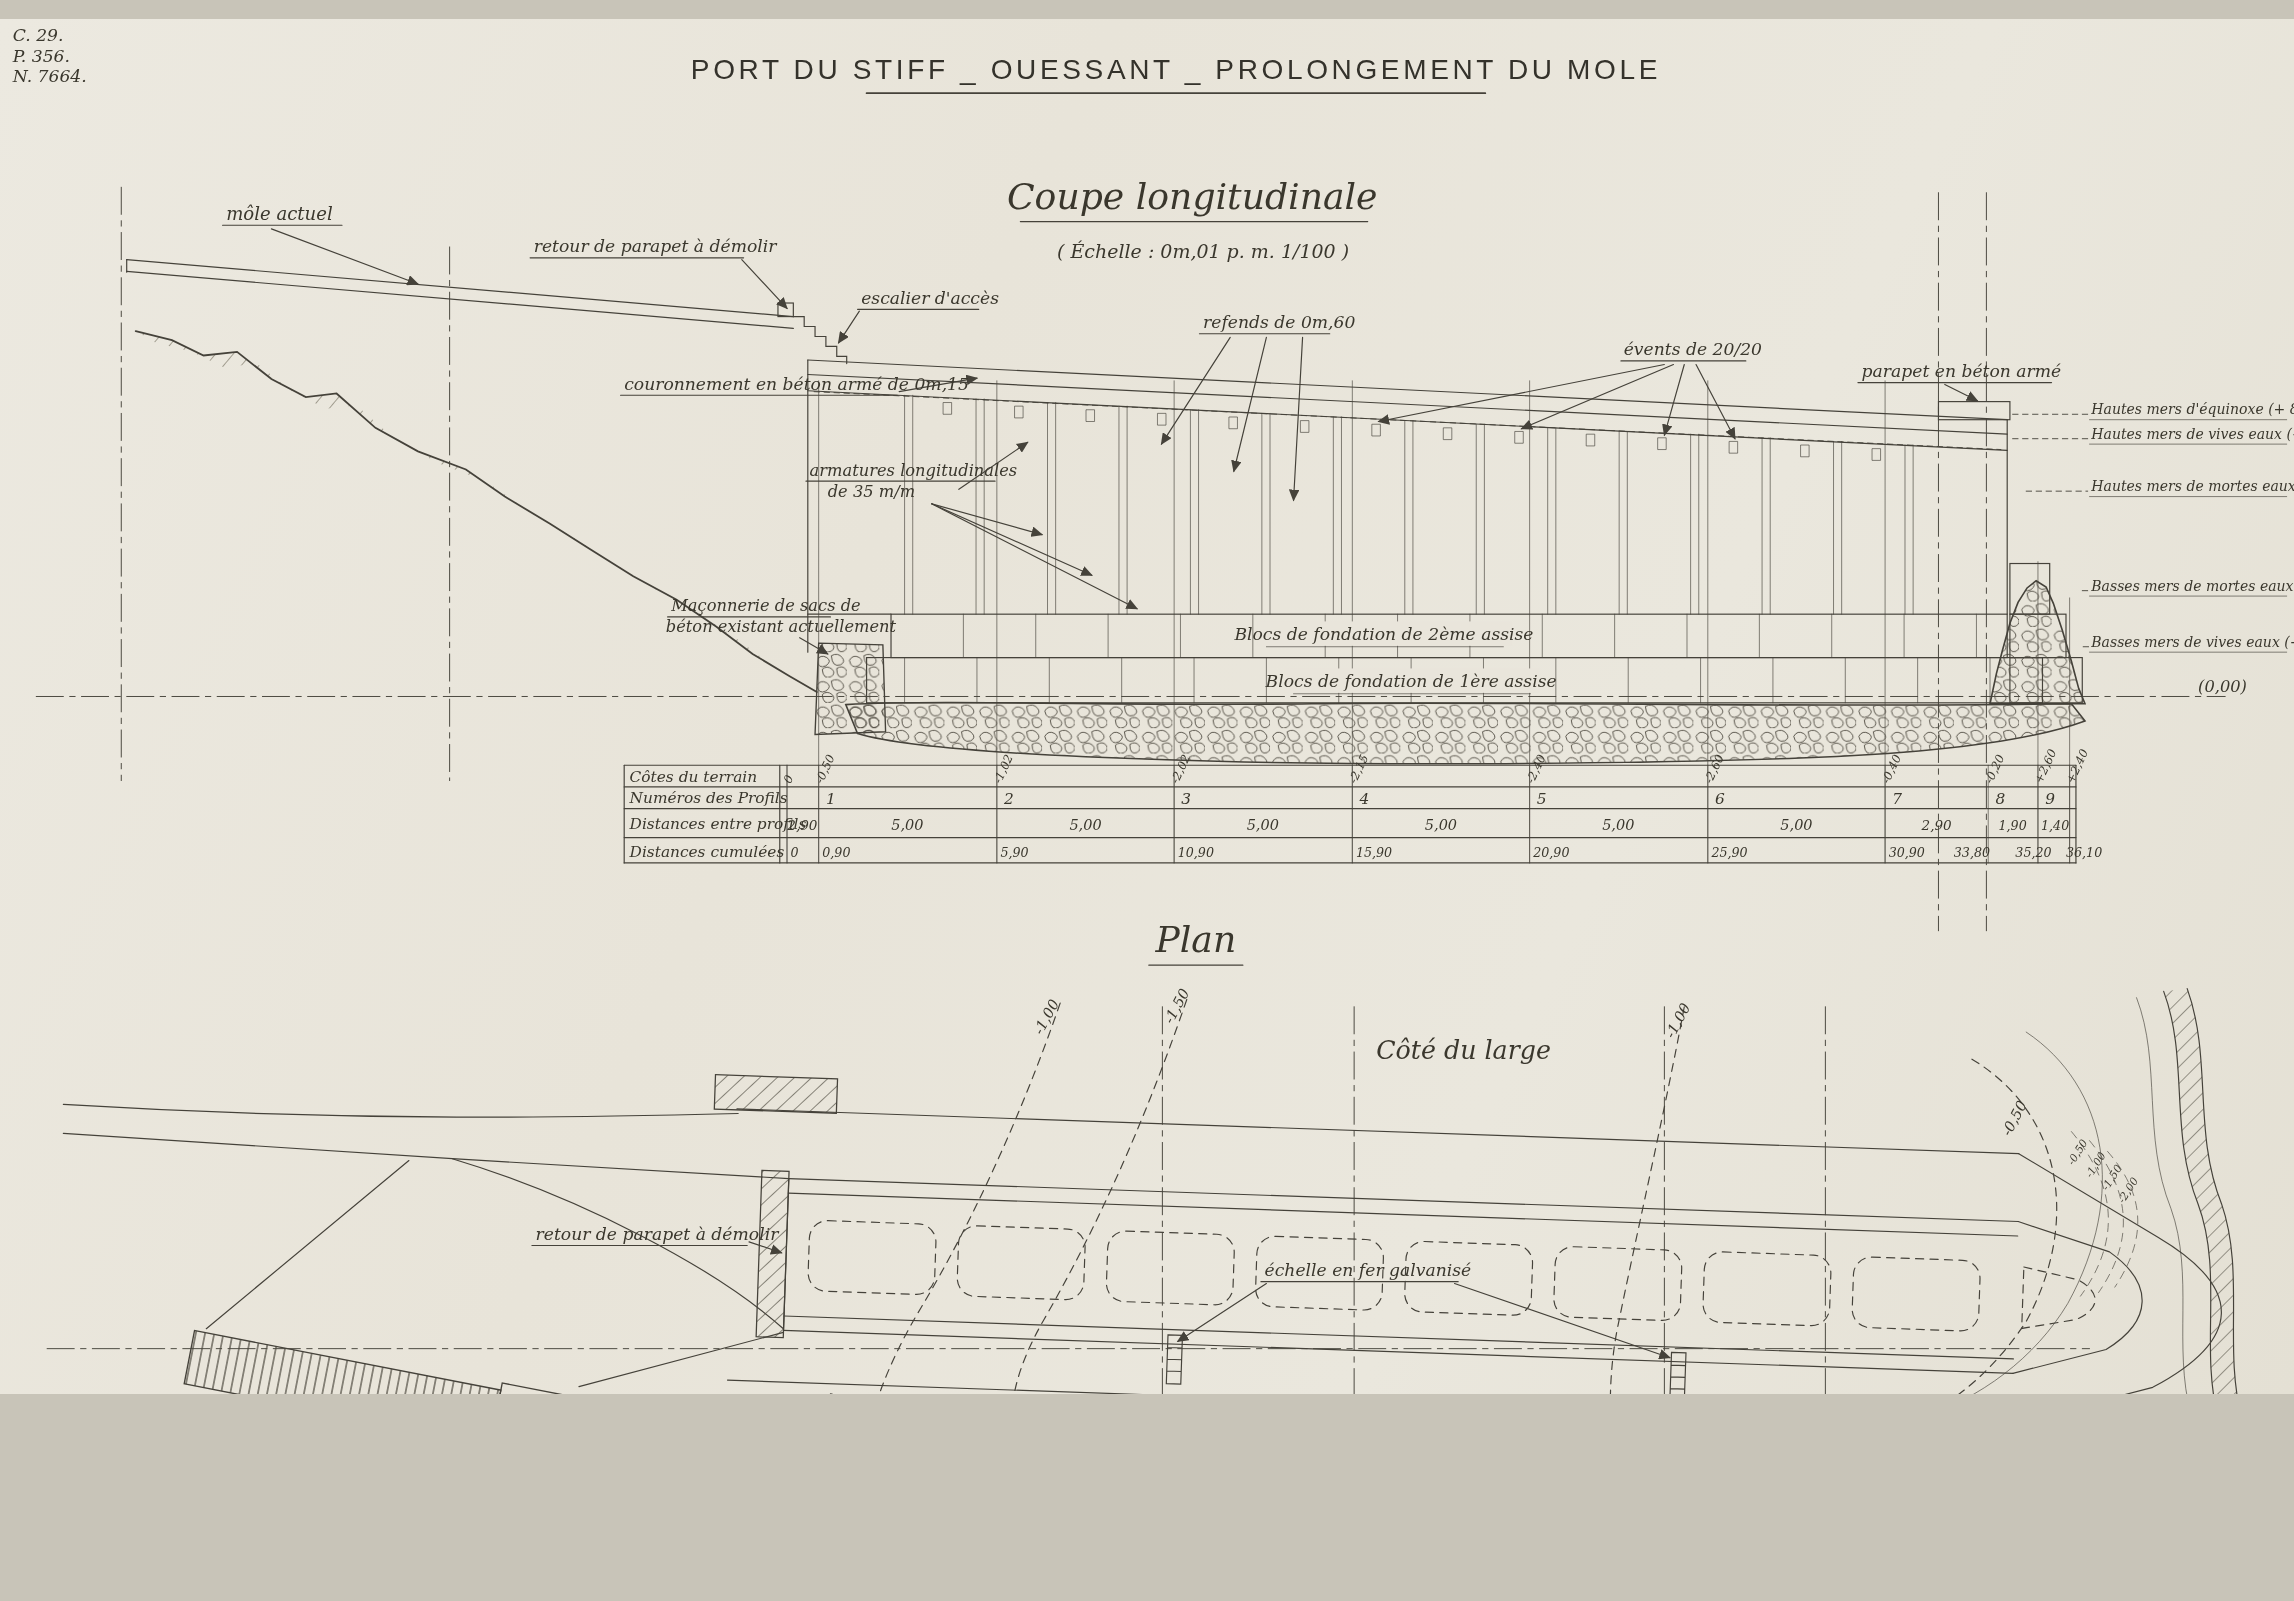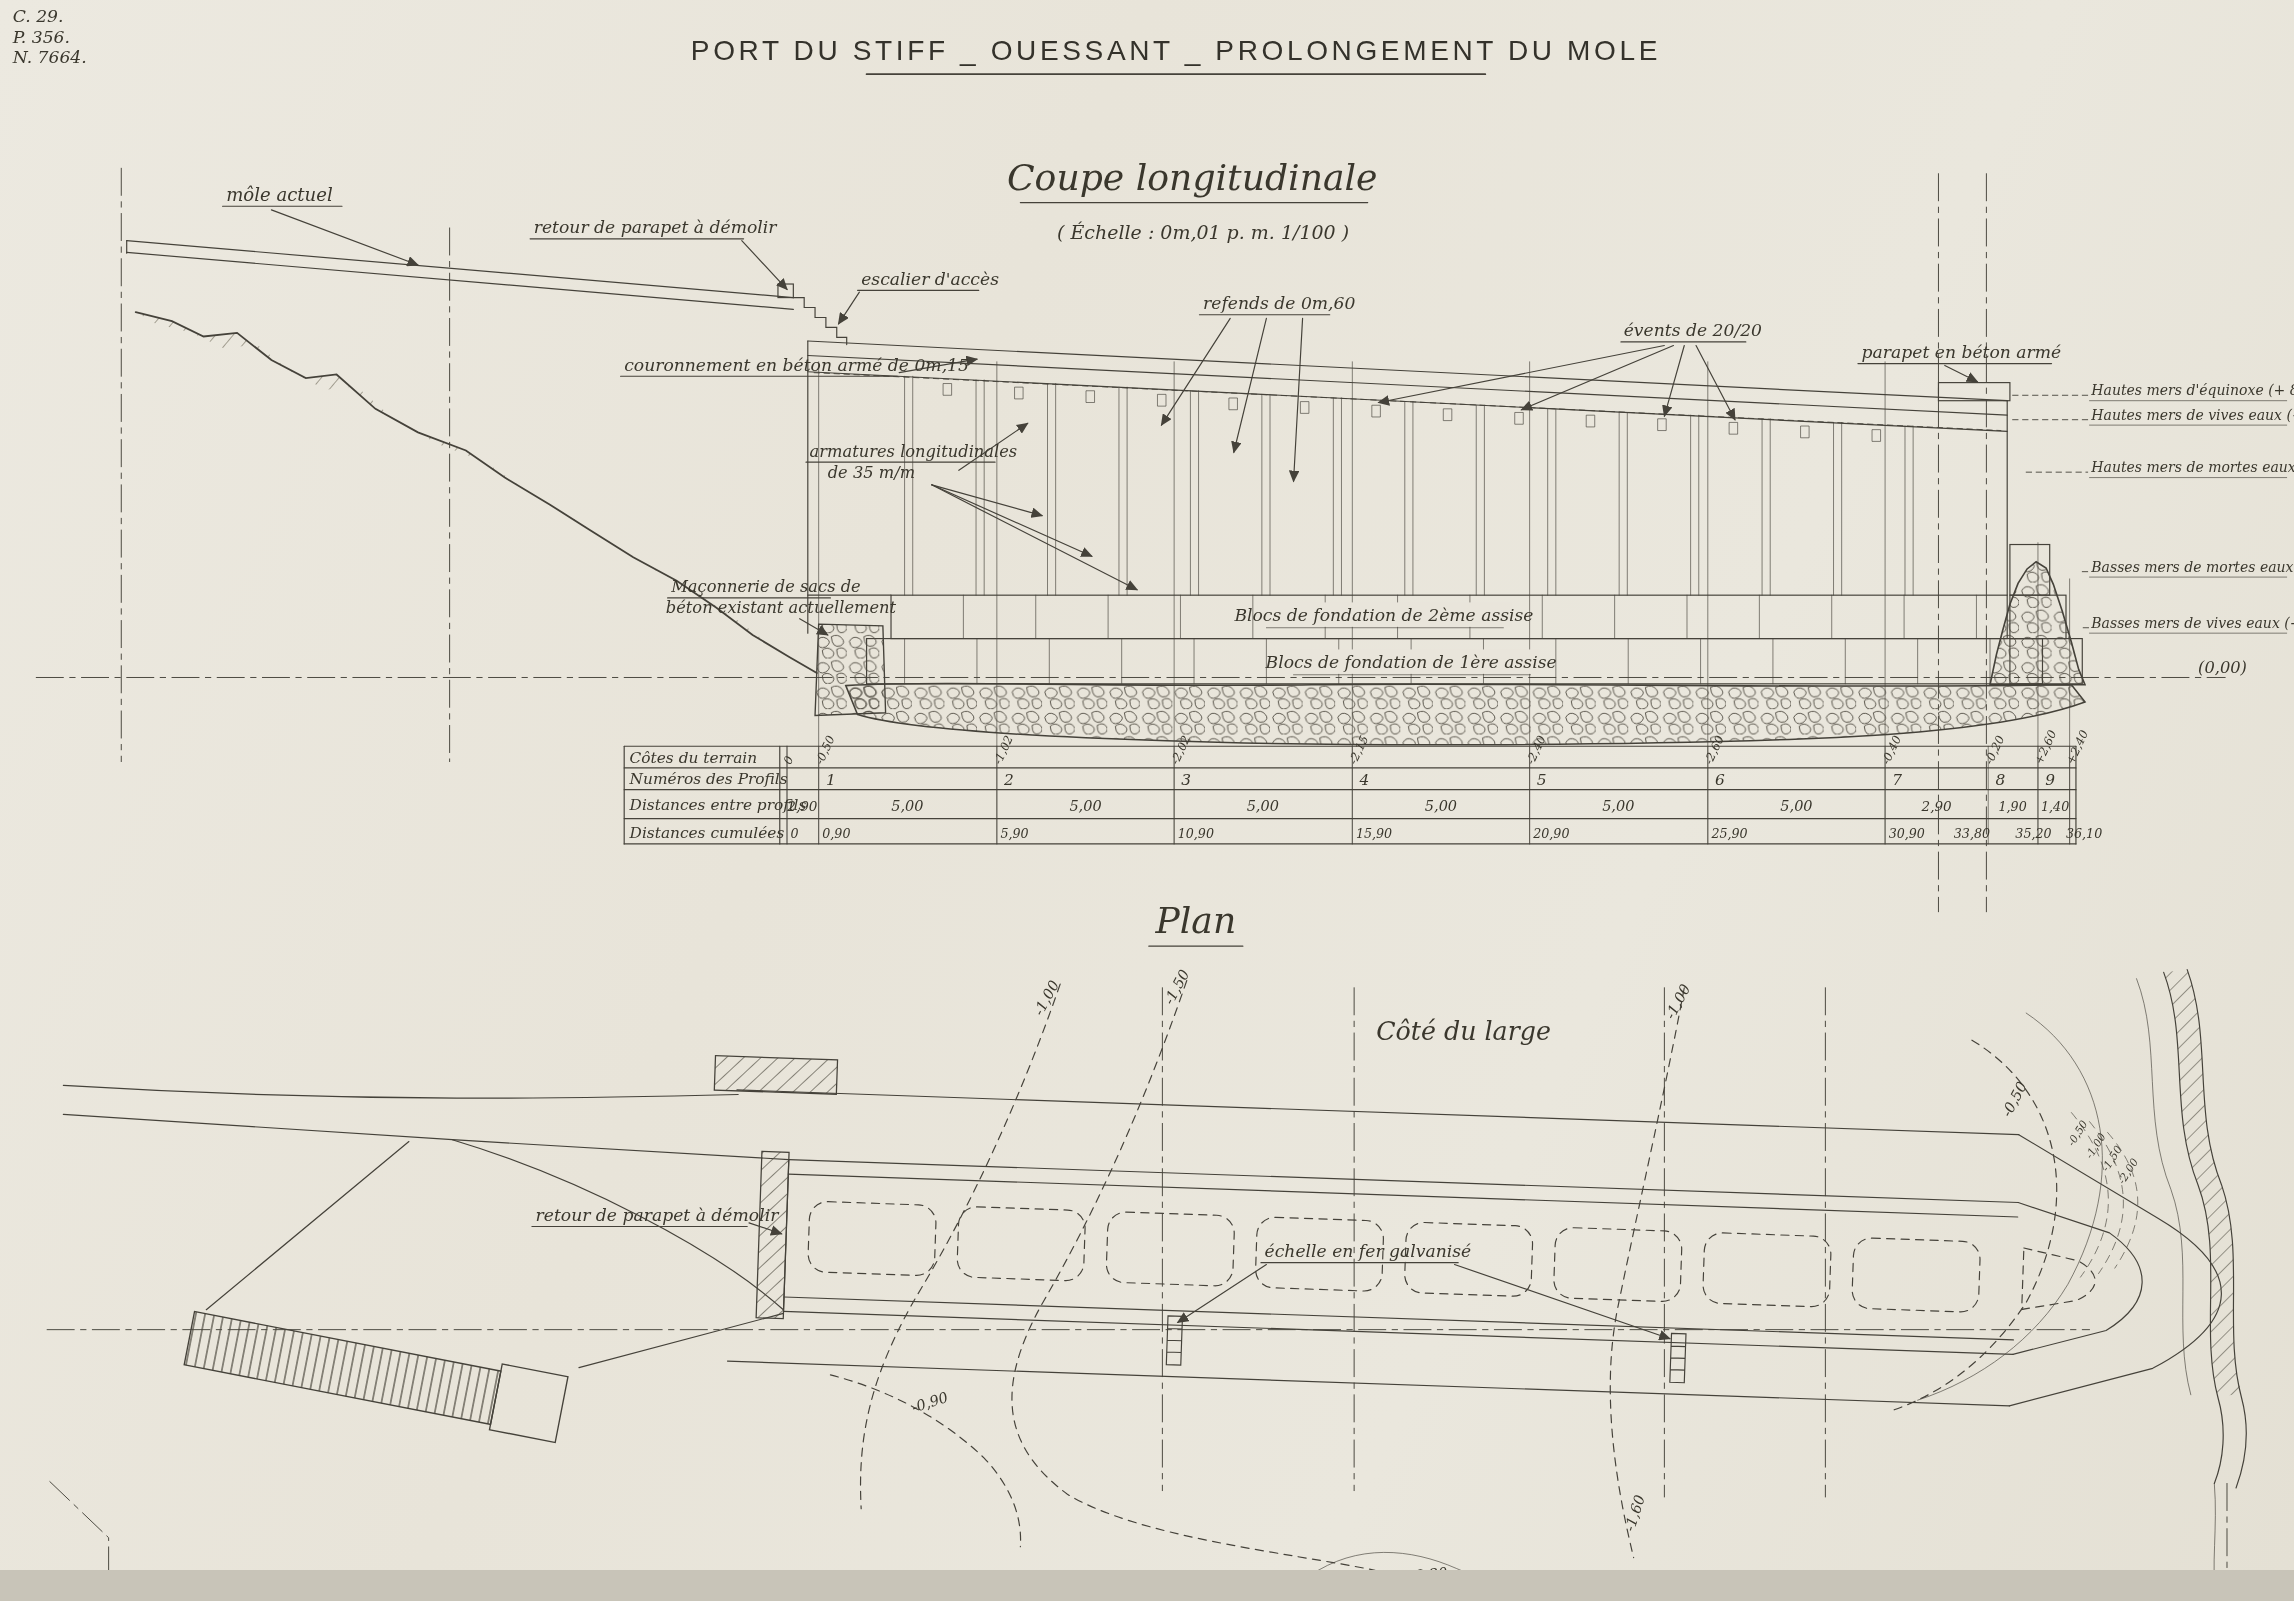--- a/index.html
+++ b/index.html
@@ -1,18 +1,18 @@
 <!DOCTYPE html>
 <html style="font-size:14.5px"><head>
 <meta charset="utf-8">
 <style>
   html,body{margin:0;padding:0;background:#c8c4b8;}
-  .sheet{position:relative;width:2294px;height:1570px;overflow:hidden;
+  .sheet{position:relative;width:2294px;height:1375px;overflow:hidden;
          background:linear-gradient(115deg,#ece9e0 0%,#e8e4d9 38%,#eae7dd 68%,#e4e0d4 100%);
-         font-family:"DejaVu Serif",serif;}
+         font-family:"DejaVu Serif",serif;margin-top:19px;}
   svg{position:absolute;left:0;top:0;}
   .lines line,.lines path,.lines rect,.lines polyline,.lines polygon{
       fill:none;stroke:#45423a;stroke-width:1.3;stroke-linecap:round;}
   .lines .thin{stroke-width:.9;opacity:.8;}
   .lines .w2{stroke-width:2;}
   .lines .dash{stroke-dasharray:9 7;}
   .lines .dashf{stroke-dasharray:6 5;stroke-width:1;}
   .lines .dd{stroke-dasharray:30 7 6 7;stroke-width:1.05;}
   text{font-family:"DejaVu Serif",serif;font-style:italic;fill:#3a372d;stroke:none;}
   .t-caps{font-family:"Liberation Sans",sans-serif;font-style:normal;letter-spacing:4px;fill:#34322b;}

